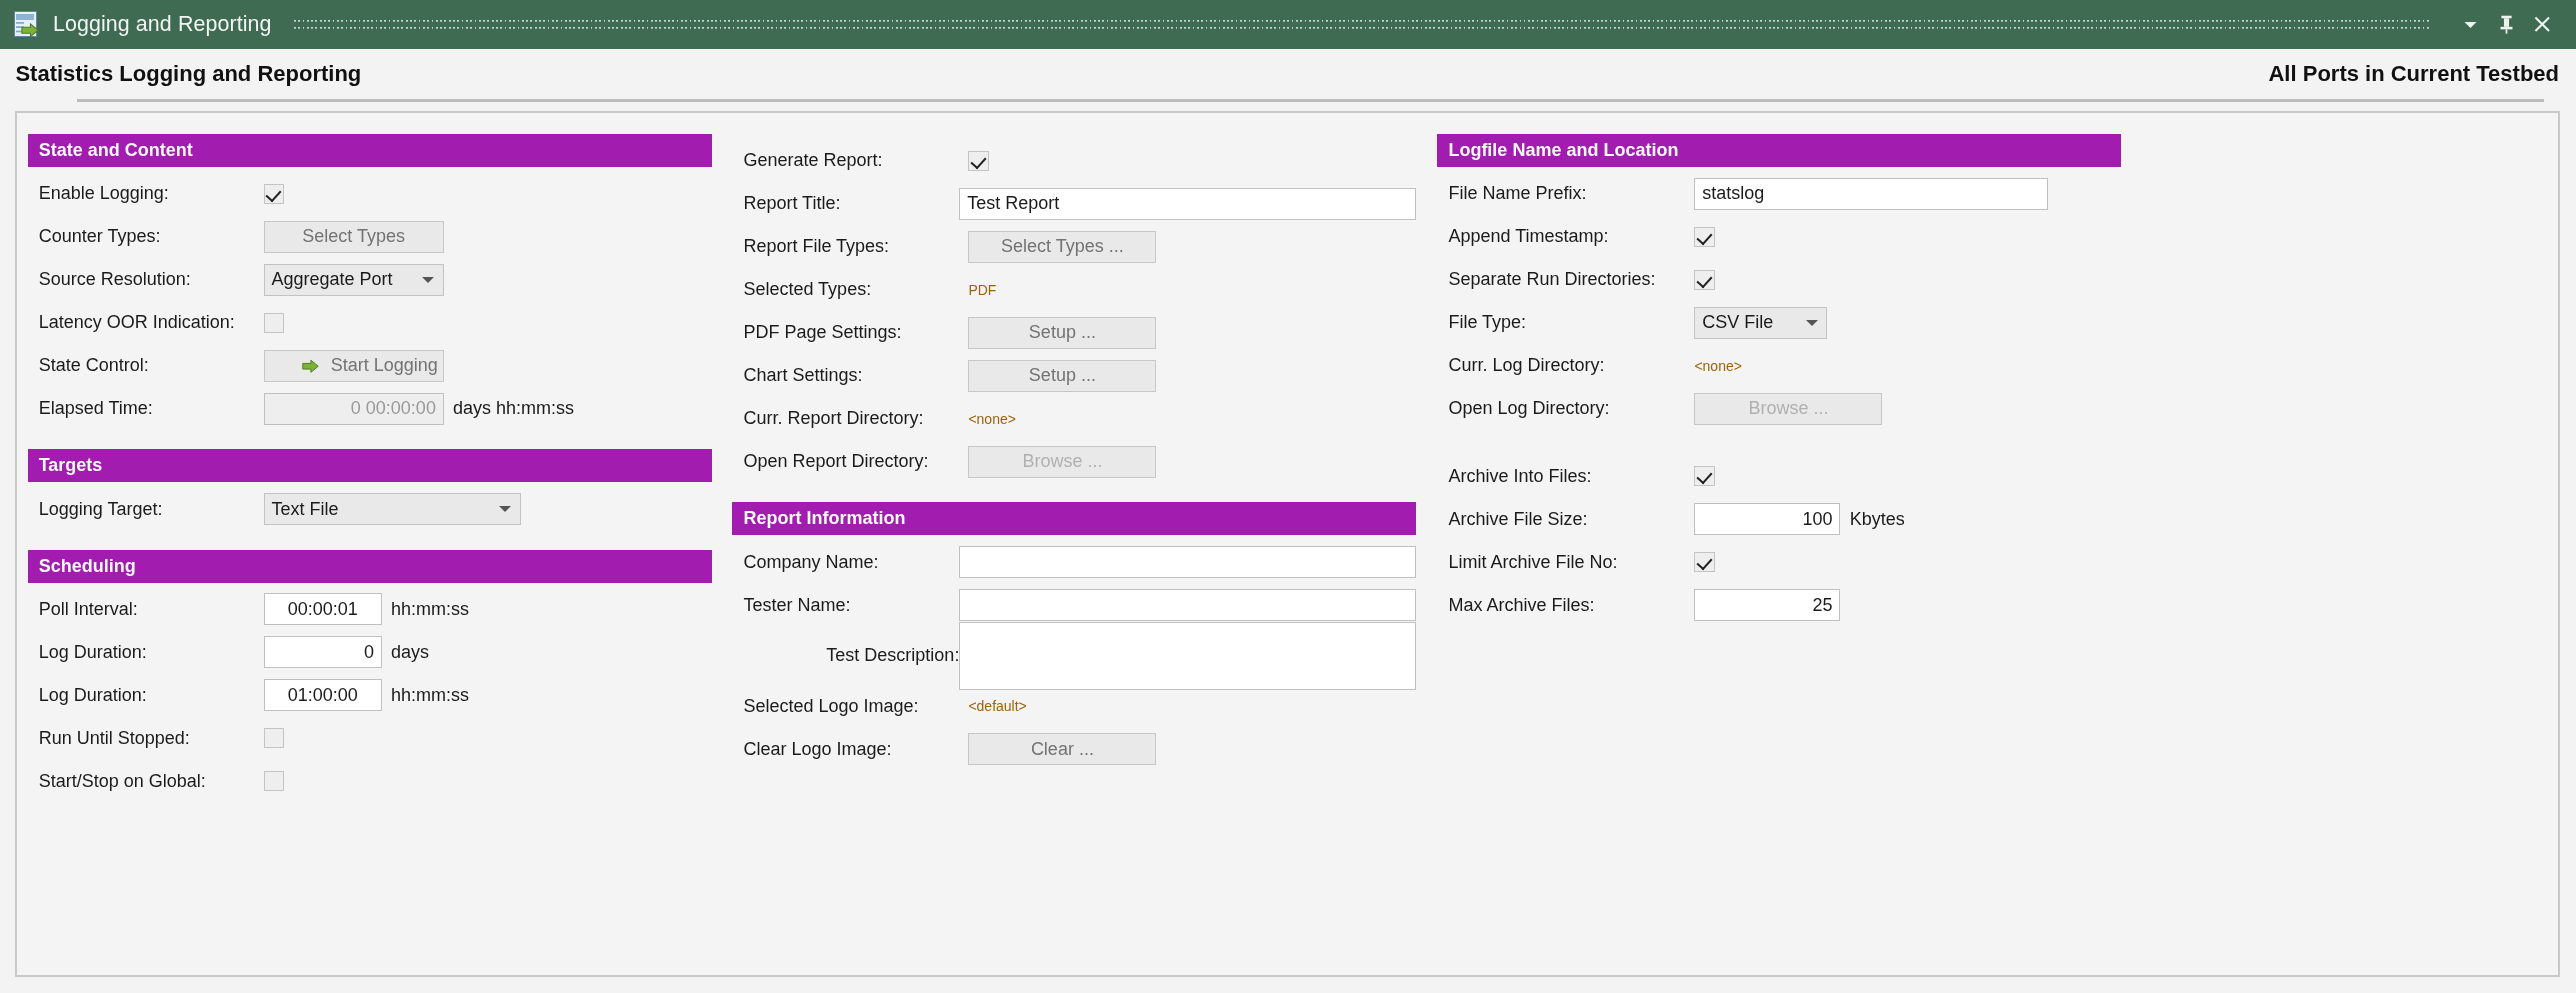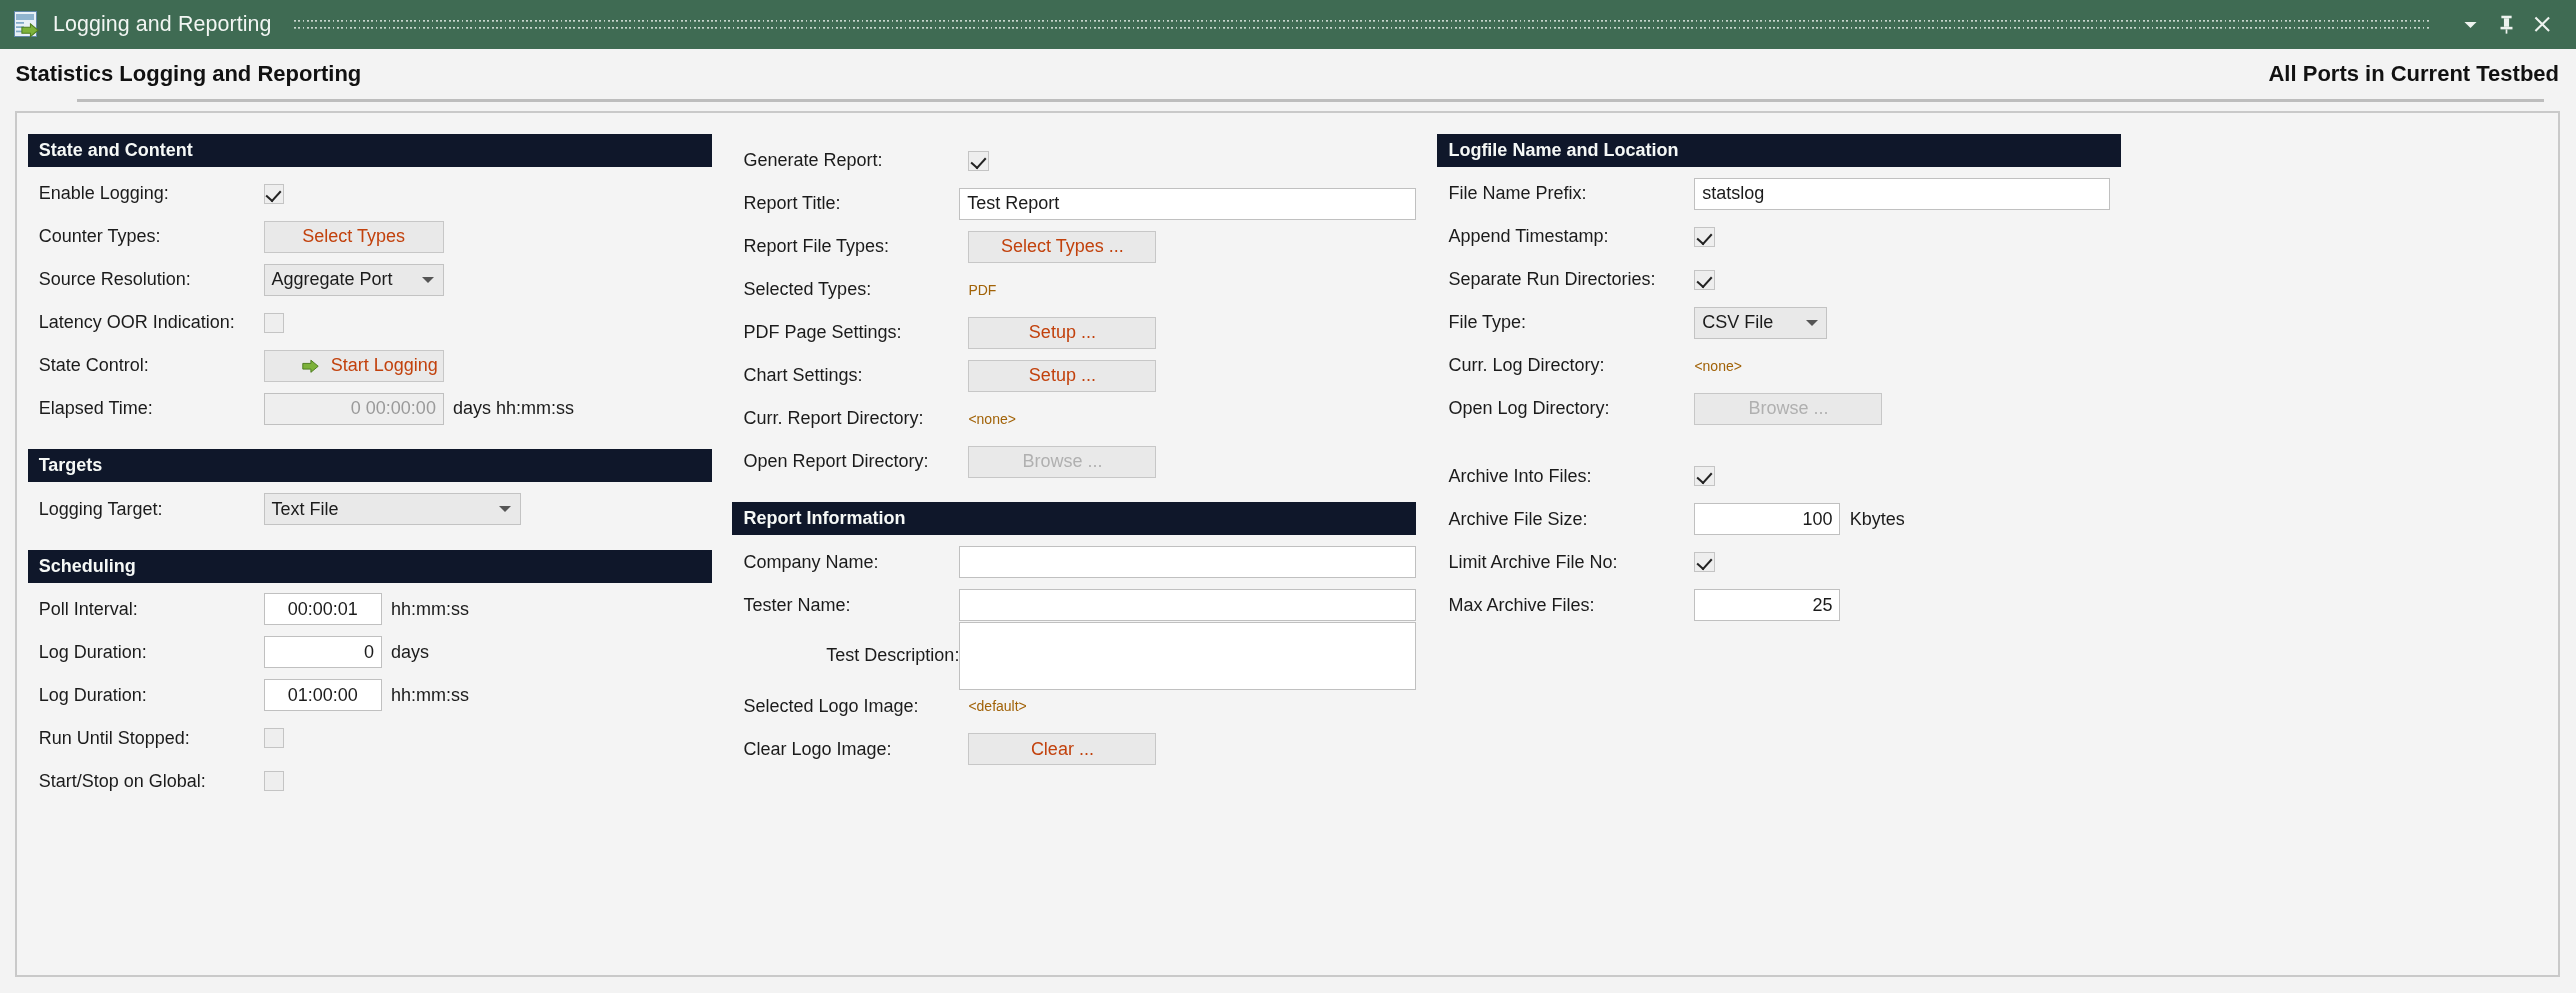--- a/index.html
+++ b/index.html
@@ -86,21 +86,21 @@
     border: 2.6px solid #c9c9c9; background: #f4f4f4;
   }
 
   .col { position: absolute; top: 21.4px; }
   .col1 { left: 10.3px;   width: 684px; }
   .col2 { left: 715px;  width: 684px; }
   .col3 { left: 1420px; width: 684px; }
 
   
   .sect-head {
-    background: #0f172a; color: #f5f8f6;
+    background: #a21caf; color: #f5f8f6;
     font-size: 18px; font-weight: bold;
     height: 33px; line-height: 33px;
     padding-left: 11px; width: 684px;
   }
   .sect-body { padding-top: 5.1px; }
   .gap { height: 19px; }
 
   
   .row {
     display: flex; align-items: center;
@@ -125,21 +125,21 @@
   .cb.checked::after {
     content: ""; position: absolute;
     left: 4.3px; top: 2.6px; width: 6.8px; height: 12px;
     border: solid #222; border-width: 0 2.6px 2.6px 0;
     transform: rotate(42deg);
   }
 
   
   .btn {
     background: #e9e9e9; border: 0.9px solid #c7c7c7;
-    color: #c2410c; font-size: 18px;
+    color: #737373; font-size: 18px;
     height: 32.5px; display: flex; align-items: center; justify-content: center;
     font-family: "Liberation Sans", sans-serif;
     white-space: nowrap;
   }
   .btn.disabled { color: #b0b0b0; }
   .btn.w210 { width: 180px; }
   .btn.w220 { width: 188px; }
   .btn.icon-btn { justify-content: center; gap: 12px; padding-left: 32px; }
   .btn-arrow { width: 17px; height: 14.5px; flex: none; }
 
@@ -150,21 +150,21 @@
     display: flex; align-items: center;
     padding: 0 6.8px;
     font-family: "Liberation Sans", sans-serif;
   }
   .inp.ro { background: #eeeeee; color: #9a9a9a; }
   .inp.right { justify-content: flex-end; }
   .inp.center { justify-content: center; }
   .inp.w210 { width: 180px; }
   .inp.w115 { width: 118px; }
   .inp.w145 { width: 146px; }
-  .inp.w414 { width: 416px; }
+  .inp.w414 { width: 354px; }
   .inp.w534 { width: 457px; }
   .textarea {
     background: #ffffff; border: 0.9px solid #c0c0c0;
     width: 457px; height: 68px;
   }
   .suffix { font-size: 18px; color: #1b1b1b; margin-left: 9.4px; white-space: nowrap; }
   .valtext { font-size: 14px; color: #a16207; }
 
   
   .dd {

